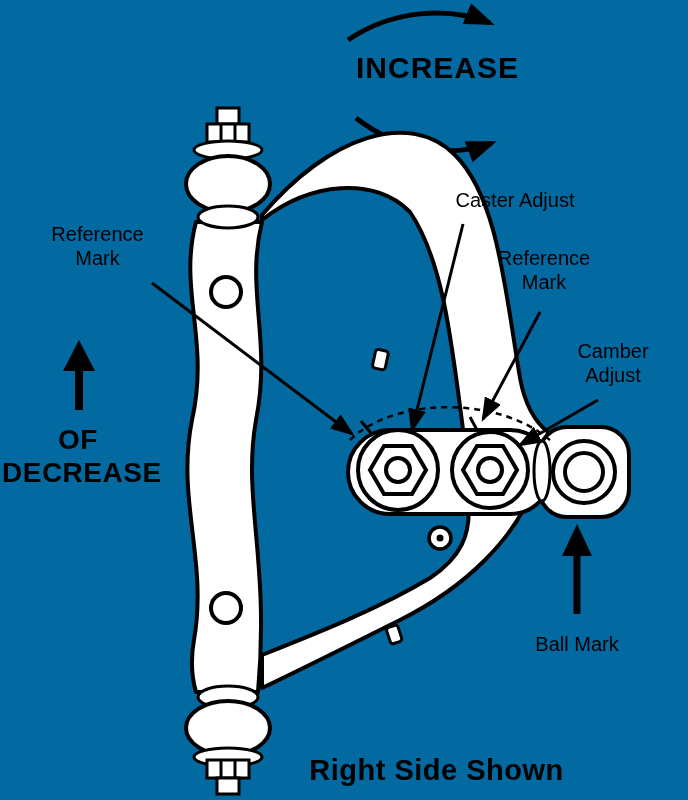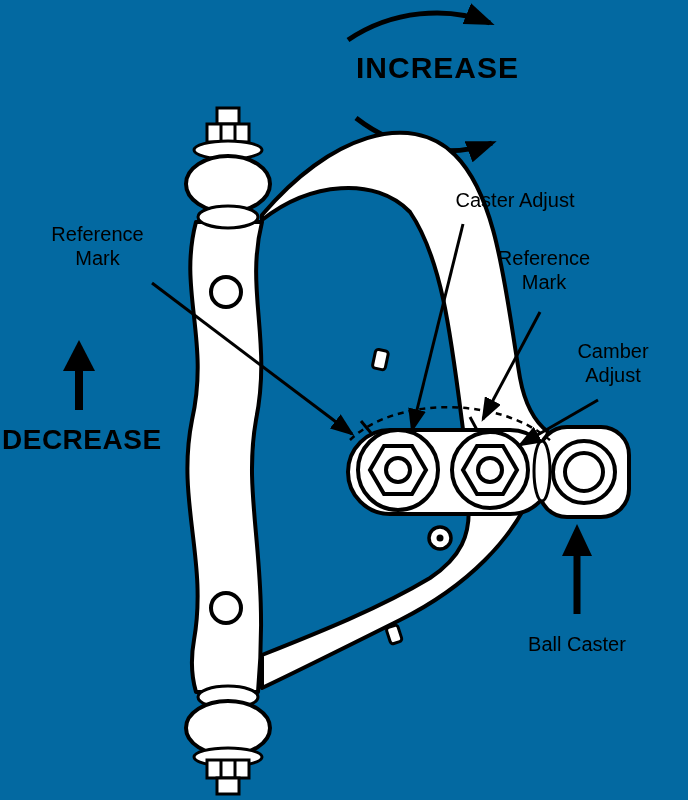--- a/index.html
+++ b/index.html
@@ -154,19 +154,21 @@
     <span class="line">Reference</span>
     <span class="line">Mark</span>
   </div>
 
   <div class="lbl callout" id="camber-label">
     <span class="line">Camber</span>
     <span class="line">Adjust</span>
   </div>
 
   <div class="lbl boldlbl" id="front-label">
+    <span class="line">OF</span>
     <span class="line">DECREASE</span>
   </div>
 
-  <div class="lbl callout" id="ball-joint-label">Ball Caster</div>
+  <div class="lbl callout" id="ball-joint-label">Ball Mark</div>
 
+  <div class="lbl caption" id="caption-label">Right Side Shown</div>
 
 </div>
 
 </body></html>

